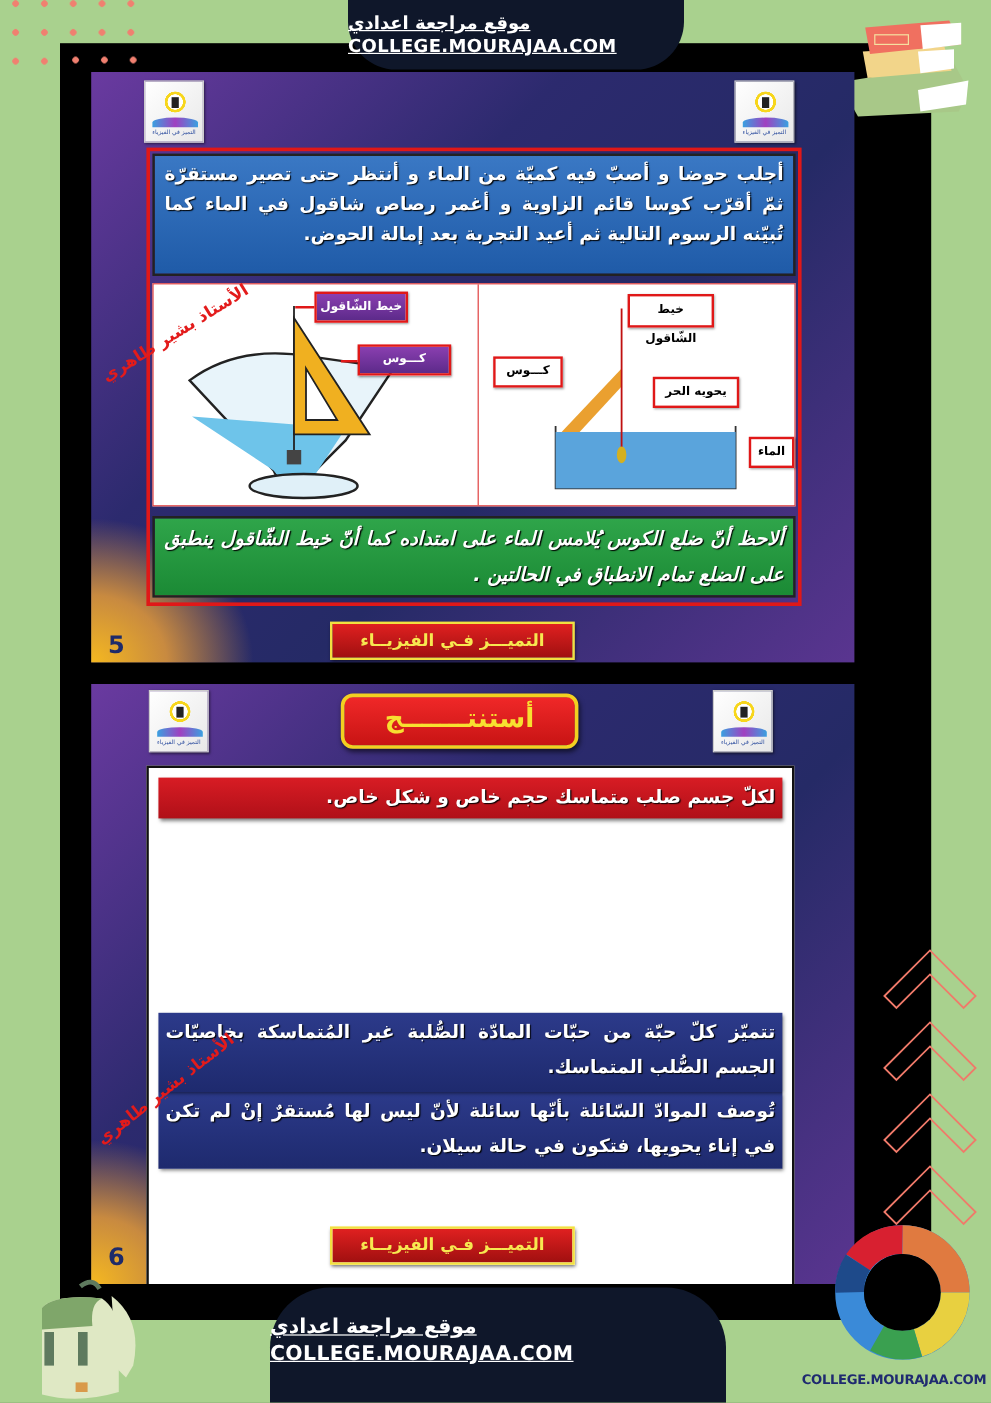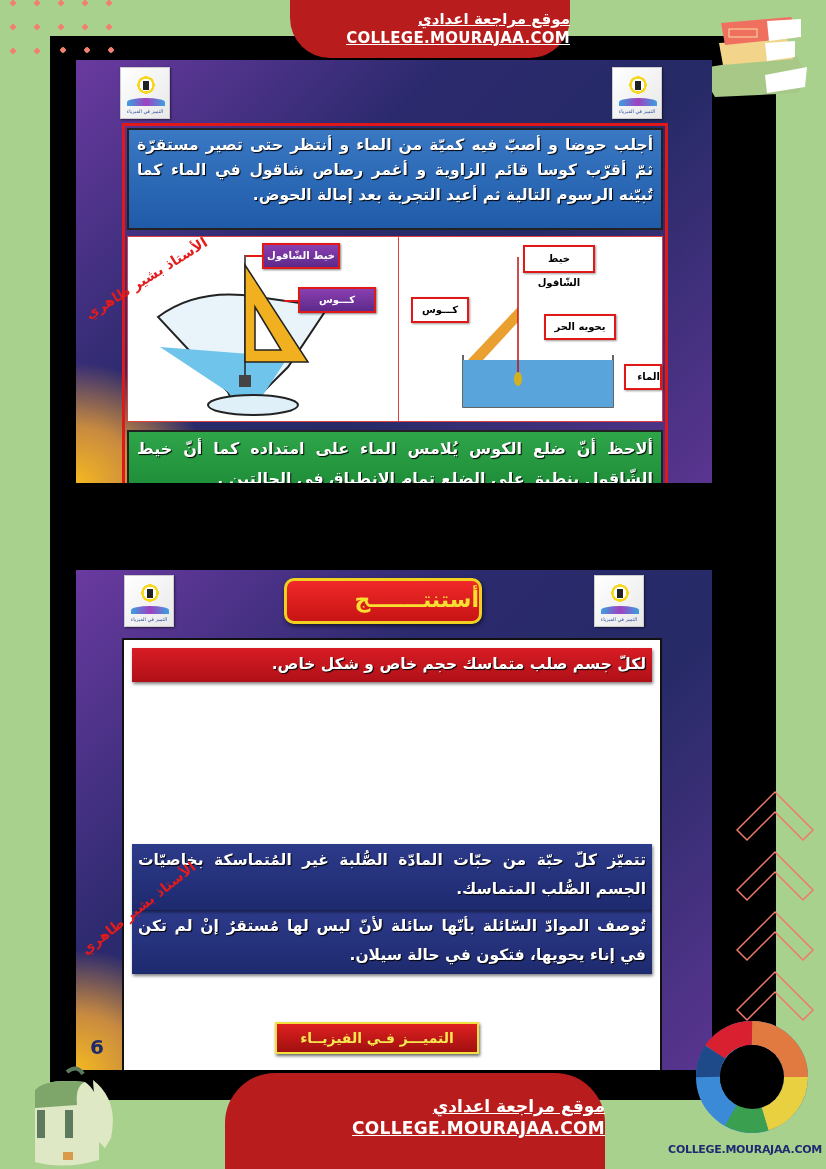--- a/index.html
+++ b/index.html
@@ -21,33 +21,33 @@
     background: #000;
   }
   .dots2 {
     position: absolute; left: 50px; top: 36px; width: 70px; height: 24px;
     background-image: radial-gradient(circle, #f08070 2.5px, transparent 3px);
     background-size: 24px 24px;
     background-position: 1px 2px;
   }
   
   .site-tab {
-    position: absolute; background: #b91c1c; text-align: right; color: #fff;
+    position: absolute; background: #0f172a; text-align: left; color: #fff;
     font-weight: bold;
   }
   .site-tab.top { left: 290px; top: 0; width: 280px; height: 58px; border-radius: 0 0 40px 40px; padding-top: 10px; }
   .site-tab.bottom { left: 225px; top: 1073px; width: 380px; height: 96px; border-radius: 50px 50px 0 0; padding-top: 22px; }
   .bottom-band { position: absolute; left: 0; top: 1110px; width: 826px; height: 59px; background: #a9d18e; }
   .site-tab .ar { font-size: 15px; text-decoration: underline; display: block; line-height: 18px; direction: rtl; }
   .site-tab .en { font-size: 15px; text-decoration: underline; display: block; line-height: 20px; letter-spacing: 0.3px; }
   .site-tab.bottom .ar, .site-tab.bottom .en { font-size: 17px; line-height: 22px; }
 
   
   .slide {
-    position: absolute; left: 76px; width: 636px; height: 423px; overflow: hidden;
+    position: absolute; left: 76px; width: 636px; height: 492px; overflow: hidden;
     background:
       radial-gradient(ellipse 180px 160px at 0% 100%, #f5b820 0%, #c88a40 35%, rgba(120,60,150,0) 75%),
       linear-gradient(135deg, #6a3aa0 0%, #2c2a6e 35%, #252a66 60%, #5a3590 100%);
   }
   .slide.s1 { top: 60px; }
   .slide.s2 { top: 570px; height: 500px; }
   .logo {
     position: absolute; width: 50px; height: 52px; background: linear-gradient(135deg,#fff,#e8e8e8);
     border: 1px solid #ccc; box-shadow: 1px 1px 2px rgba(0,0,0,.5);
   }
@@ -90,21 +90,21 @@
     box-shadow: 1px 1px 2px rgba(0,0,0,.4);
   }
   .watermark {
     position: absolute; color: #e31b1b; font-weight: bold; direction: rtl; white-space: nowrap;
     font-size: 14px;
   }
   
   .heading {
     position: absolute; left: 208px; top: 8px; width: 198px; height: 46px;
     background: linear-gradient(#f02828,#c81414); border: 3px solid #f2d020; border-radius: 10px;
-    color: #f7e030; font-size: 22px; font-weight: bold; line-height: 38px; direction: rtl;
+    color: #f7e030; font-size: 22px; font-weight: bold; text-align: center; line-height: 38px; direction: rtl;
     box-shadow: 1px 2px 4px rgba(0,0,0,.6);
   }
   .conc-panel { position: absolute; left: 46px; top: 68px; width: 540px; height: 438px; background: #fff; border: 2px solid #111; }
   .conc {
     position: absolute; left: 8px; width: 520px; color: #fff; font-weight: bold; direction: rtl;
     text-align: justify; text-align-last: right; font-size: 15.5px; line-height: 29px; padding: 2px 6px;
     text-shadow: 1px 1px 1px #000; box-shadow: 1px 2px 3px rgba(0,0,0,.5);
   }
   .conc.red { background: linear-gradient(#d81c24,#b01018); }
   .conc.navy { background: linear-gradient(#2c3a8a,#1e2a6e); }
@@ -178,26 +178,26 @@
     <svg style="position:absolute; left:285px; top:10px;" width="250" height="170" viewBox="0 0 250 170">
       <path d="M50 108 L50 160 L200 160 L200 108" fill="none" stroke="#333" stroke-width="1.5"></path>
       <rect x="50" y="113" width="150" height="47" fill="#5aa4dc"></rect>
       <path d="M55 113 L105 60 L105 75 L70 113 Z" fill="#eaa030"></path>
       <line x1="105" y1="10" x2="105" y2="135" stroke="#c01010" stroke-width="1.5"></line>
       <ellipse cx="105" cy="132" rx="4" ry="7" fill="#d4b020"></ellipse>
     </svg>
     <div class="label-white" style="left:395px; top:8px; width:72px; height:28px; line-height:24px;">خيط الشّاقول</div>
     <div class="label-white" style="left:283px; top:60px; width:58px; height:26px; line-height:22px;">كـــوس</div>
     <div class="label-white" style="left:416px; top:77px; width:72px; height:26px; line-height:22px;">يحويه الحر</div>
-    <div class="label-white" style="left:496px; top:127px; width:38px; height:26px; line-height:22px;text-align:right;">الماء</div>
+    <div class="label-white" style="left:496px; top:127px; width:38px; height:26px; line-height:22px;">الماء</div>
   </div>
 
   <div class="watermark" style="left:0; top:210px; transform: rotate(-32deg);">الأستاذ بشير طاهري</div>
 
-  <div class="green-box" style="left:51px; top:370px; width:536px; height:68px;">ألاحظ أنّ ضلع الكوس يُلامس الماء على امتداده كما أنّ خيط الشّاقول ينطبق على الضلع تمام الانطباق في الحالتين .</div>
+  <div class="green-box" style="left:51px; top:370px; width:536px; height:68px;font-style:italic;">ألاحظ أنّ ضلع الكوس يُلامس الماء على امتداده كما أنّ خيط الشّاقول ينطبق على الضلع تمام الانطباق في الحالتين .</div>
 
   <div class="page-num" style="top:465px;">5</div>
   <div class="badge" style="top:458px;">التميـــز فـي الفيزيــاء</div>
 </div>
 
 <div class="slide s2">
   <div class="logo" style="left:48px; top:5px;">
     <div class="sun"></div>
     <div class="fig"></div>
     <div class="book"></div>

